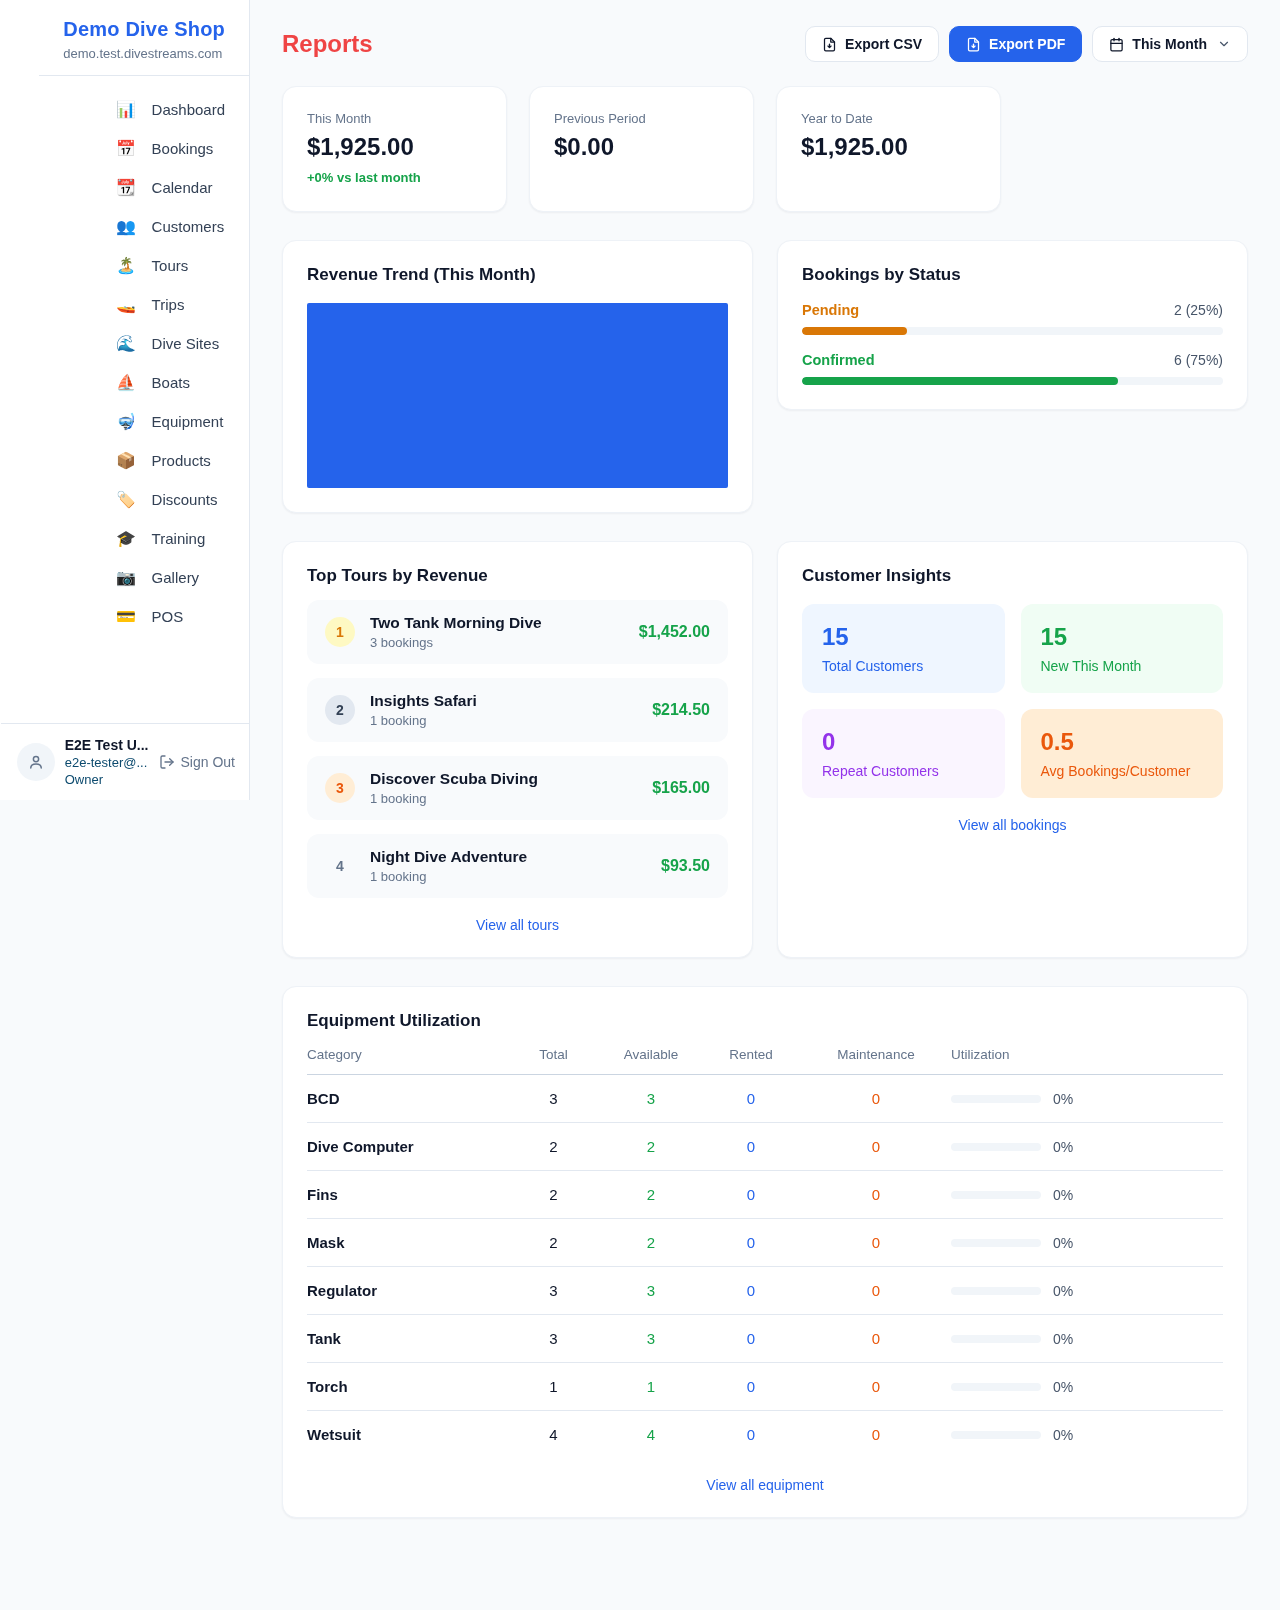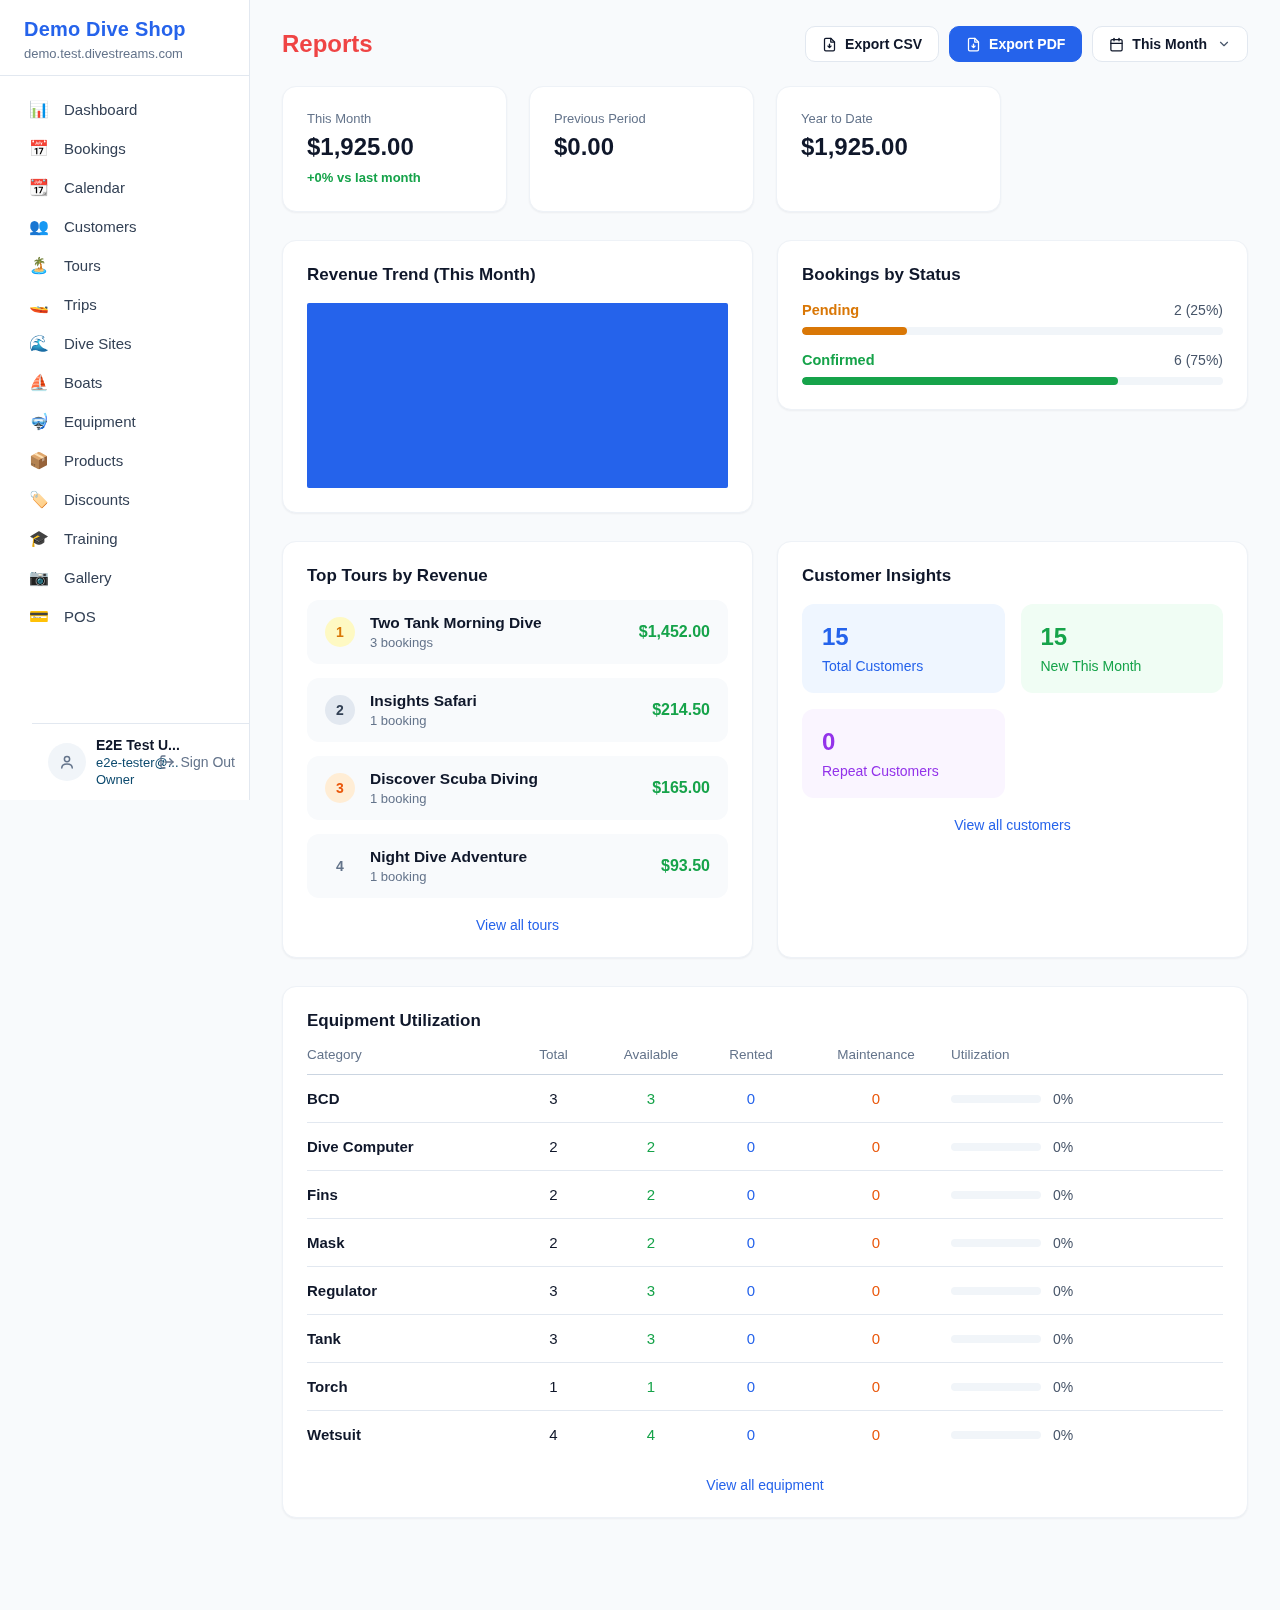--- a/index.html
+++ b/index.html
@@ -10,21 +10,21 @@
     font-family: "Liberation Sans", sans-serif;
     color: #0f172a;
     position: relative;
   }
   
   .sidebar {
     position: absolute; top: 0; left: 0;
     width: 250px; height: 800px;
     background: #ffffff;
     border-right: 1px solid #e2e8f0;
-    display: flex; flex-direction: column;
+    display: flex; flex-direction: column; align-items: flex-end;
   }
   .brand-block { padding: 18px 24px 14px; border-bottom: 1px solid #e2e8f0; }
   .brand { color: #2563eb; font-size: 20px; font-weight: bold; letter-spacing: .2px; }
   .brand-domain { color: #64748b; font-size: 13px; margin-top: 5px; }
   .nav { padding: 14px 0 8px; flex: 1; overflow: hidden; }
   .nav-item {
     display: flex; align-items: center; gap: 15px;
     padding: 10px 24px 10px 29px;
     font-size: 15px; color: #334155; cursor: pointer;
   }
@@ -379,22 +379,26 @@
           <div class="tile" style="background: rgb(240, 253, 244);">
             <div class="tile-value" style="color: rgb(22, 163, 74);">15</div>
             <div class="tile-label" style="color: rgb(22, 163, 74);">New This Month</div>
           </div>
 
           <div class="tile" style="background: rgb(250, 245, 255);">
             <div class="tile-value" style="color: rgb(147, 51, 234);">0</div>
             <div class="tile-label" style="color: rgb(147, 51, 234);">Repeat Customers</div>
           </div>
 
-        </div>
-      <a class="card-link">View all customers</a>
+          <div class="tile" style="background: rgb(255, 237, 213);">
+            <div class="tile-value" style="color: rgb(234, 88, 12);">0.5</div>
+            <div class="tile-label" style="color: rgb(234, 88, 12);">Avg Bookings/Customer</div>
+          </div>
+        </div>
+      <a class="card-link">View all bookings</a>
     </div>
   </div>
 
   <div class="card eq-card">
     <div class="card-title">Equipment Utilization</div>
 
     <div class="eq-grid eq-head">
       <div>Category</div>
       <div class="c">Total</div>
       <div class="c">Available</div>

